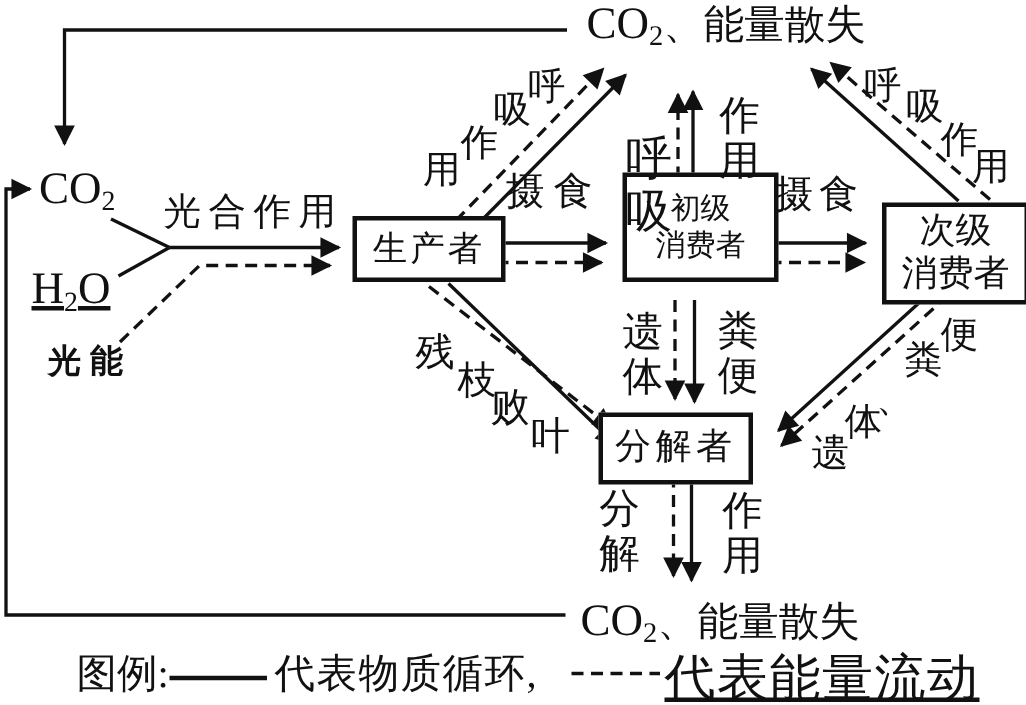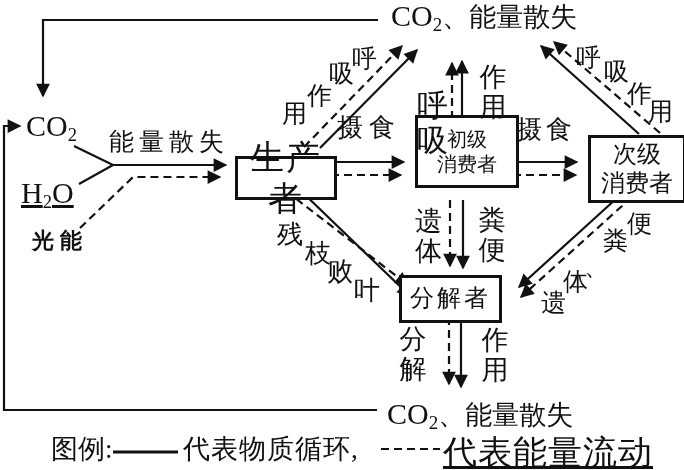--- a/index.html
+++ b/index.html
@@ -56,21 +56,21 @@
       <path d="M452,132 V63" marker-end="url(#ah)"></path>
       <path d="M660,133 L554,42" marker-end="url(#ah)"></path>
       <path d="M286,191 L408,285" marker-end="url(#ah)"></path>
       <path d="M632,197 L521,297" marker-end="url(#ah)"></path>
       <path d="M450,200 V266" marker-end="url(#ah)"></path>
       <path d="M449,317 V384" marker-end="url(#ah)"></path>
       <path d="M381,449 H440"></path>
     </g>
   </svg>
 
-  <div class="node" style="left:235px;top:156px;width:96px;height:38px;font-size:34px;letter-spacing:2px;">
+  <div class="node" style="left:235px;top:144px;width:96px;height:38px;font-size:23px;letter-spacing:2px;">
     <span>生产者</span>
   </div>
 
   <div class="node" style="left:415px;top:115px;width:98px;height:67px;font-size:20px;">
     <span>初级</span>
     <span>消费者</span>
   </div>
 
   <div class="node" style="left:588px;top:135px;width:92px;height:62px;font-size:24px;">
     <span>次级</span>
@@ -92,21 +92,21 @@
   <div class="lbl" style="left:26px;top:111px;font-size:30px;">
     <span>CO</span><span class="sub">2</span>
   </div>
 
   <div class="lbl" style="left:21px;top:178px;font-size:30px;text-decoration:underline;">
     <span>H</span><span class="sub">2</span><span>O</span>
   </div>
 
   <div class="lbl" style="left:32px;top:230px;font-size:22px;letter-spacing:6px;font-weight:bold;">光能</div>
 
-  <div class="lbl" style="left:109px;top:129px;font-size:25px;letter-spacing:5px;">能量散失</div>
+  <div class="lbl" style="left:109px;top:129px;font-size:25px;letter-spacing:5px;">光合作用</div>
 
   <div class="lbl" style="left:337px;top:115px;font-size:26px;letter-spacing:6px;">摄食</div>
 
   <div class="lbl" style="left:516px;top:117px;font-size:26px;letter-spacing:4px;">摄食</div>
 
   <div class="vcol" style="left:417px;top:52px;width:30px;font-size:31px;margin-top:37px;">呼吸</div>
   <div class="vcol" style="left:478px;top:62px;width:30px;font-size:27px;">作用</div>
 
   <div class="vcol" style="left:412px;top:206px;width:30px;font-size:27px;text-align:right;">遗体</div>
   <div class="vcol" style="left:477px;top:205px;width:30px;font-size:27px;">粪便</div>

